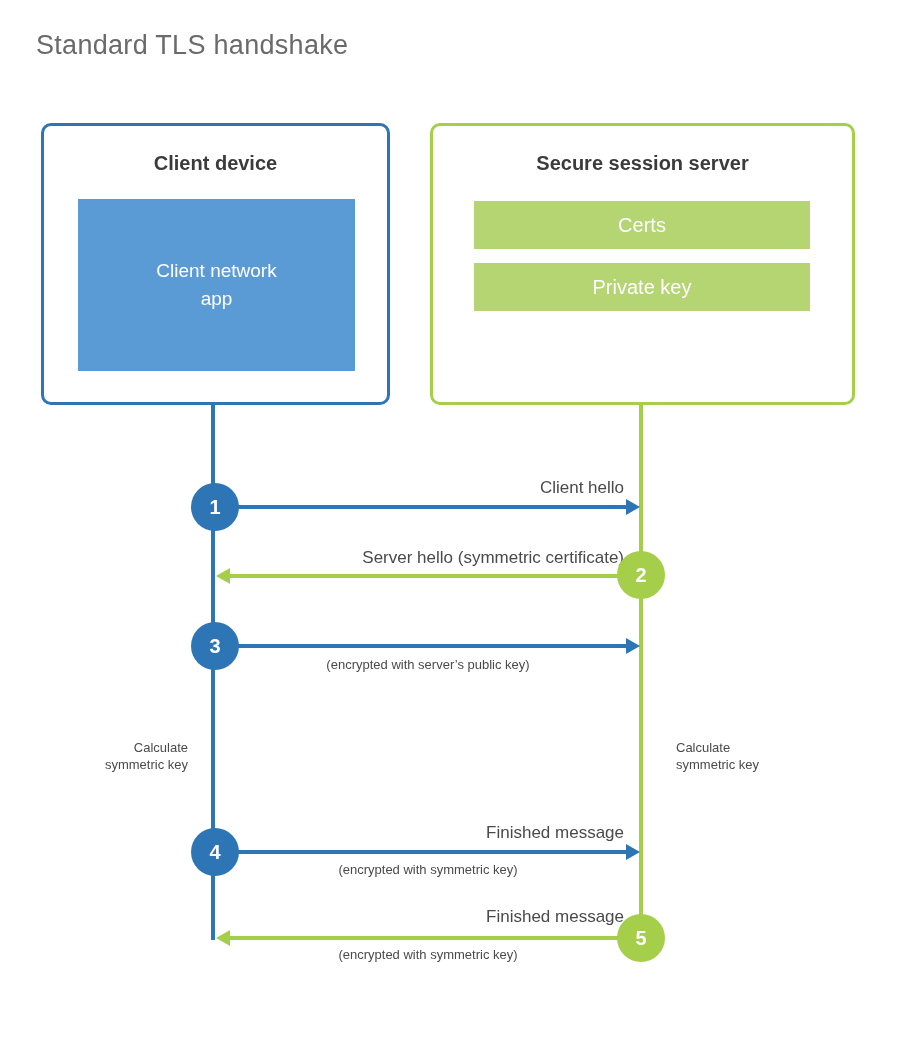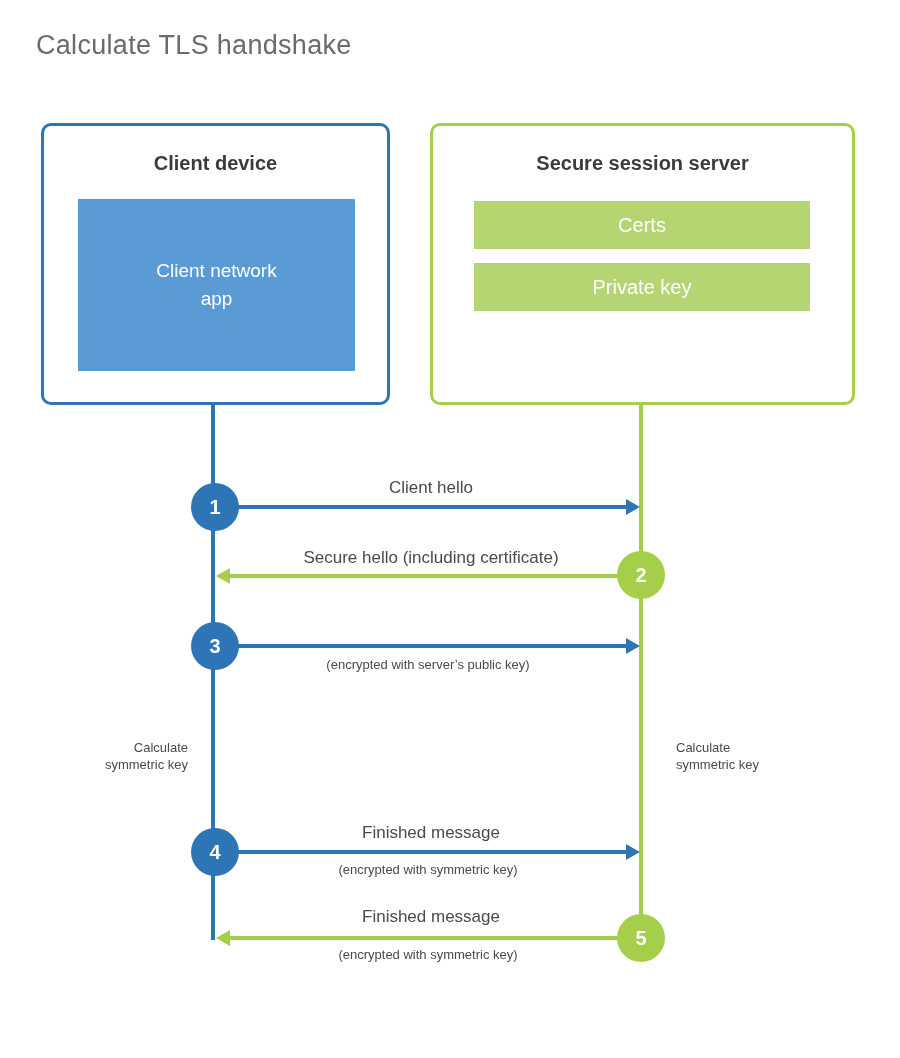--- a/index.html
+++ b/index.html
@@ -106,22 +106,22 @@
   .circle-green { background: var(--green); }
   .c1 { left: 191px; top: 483px; }
   .c2 { left: 617px; top: 551px; }
   .c3 { left: 191px; top: 622px; }
   .c4 { left: 191px; top: 828px; }
   .c5 { left: 617px; top: 914px; }
 
   
   .msg {
     position: absolute;
-    left: 218px; width: 426px;
-    text-align: center;
+    left: 198px; width: 426px;
+    text-align: right;
     font-size: 17px;
     color: var(--text);
   }
   .m1 { top: 478px; }
   .m2 { top: 548px; }
   .m3 { top: 618px; }
   .m4 { top: 823px; }
   .m5 { top: 907px; }
   .sub {
     position: absolute;
@@ -143,21 +143,21 @@
   }
   .note-decrypt    { left: 676px; top: 631px; width: 132px; }
   .note-calc-left  { left: 78px;  top: 739px; width: 110px; text-align: right; }
   .note-calc-right { left: 676px; top: 739px; width: 110px; }
 </style>
 </head>
 <body>
 
 <div class="page">
 
-  <div class="title">Calculate TLS handshake</div>
+  <div class="title">Standard TLS handshake</div>
 
   <div class="box client-box">
     <div class="box-title">Client device</div>
     <div class="client-app">Client network
 app</div>
   </div>
 
   <div class="box server-box">
     <div class="box-title">Secure session server</div>
     <div class="server-bars">
@@ -171,21 +171,21 @@
 
   <div class="arrow blue right a1">
       <span class="head"></span>
     </div>
   <div class="msg m1">Client hello</div>
   <div class="step-circle circle-blue c1">1</div>
 
   <div class="arrow green left a2">
       <span class="head"></span>
     </div>
-  <div class="msg m2">Secure hello (including certificate)</div>
+  <div class="msg m2">Server hello (symmetric certificate)</div>
   <div class="step-circle circle-green c2">2</div>
 
   <div class="arrow blue right a3">
       <span class="head"></span>
     </div>
   <div class="sub s3">(encrypted with server’s public key)</div>
   <div class="step-circle circle-blue c3">3</div>
 
   <div class="note note-calc-left">Calculate symmetric key</div>
   <div class="note note-calc-right">Calculate symmetric key</div>

